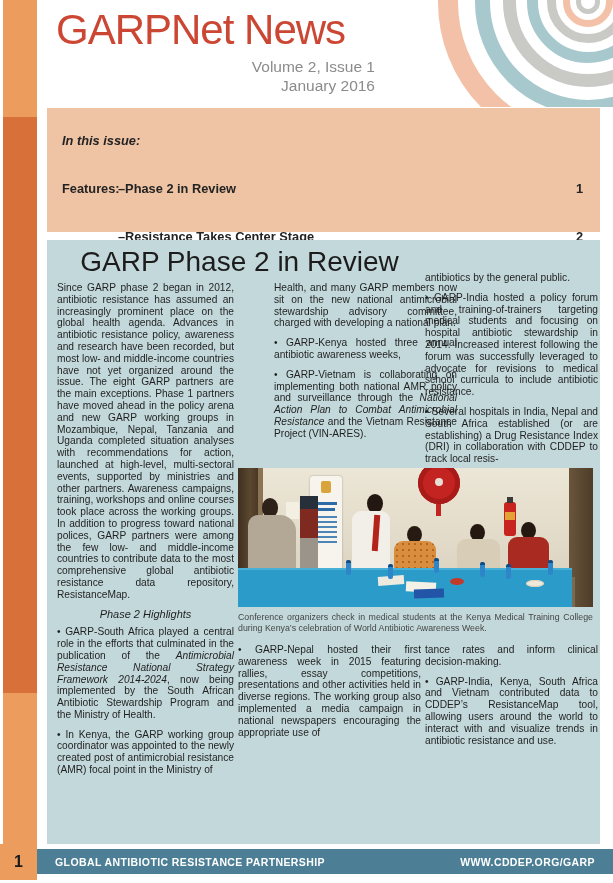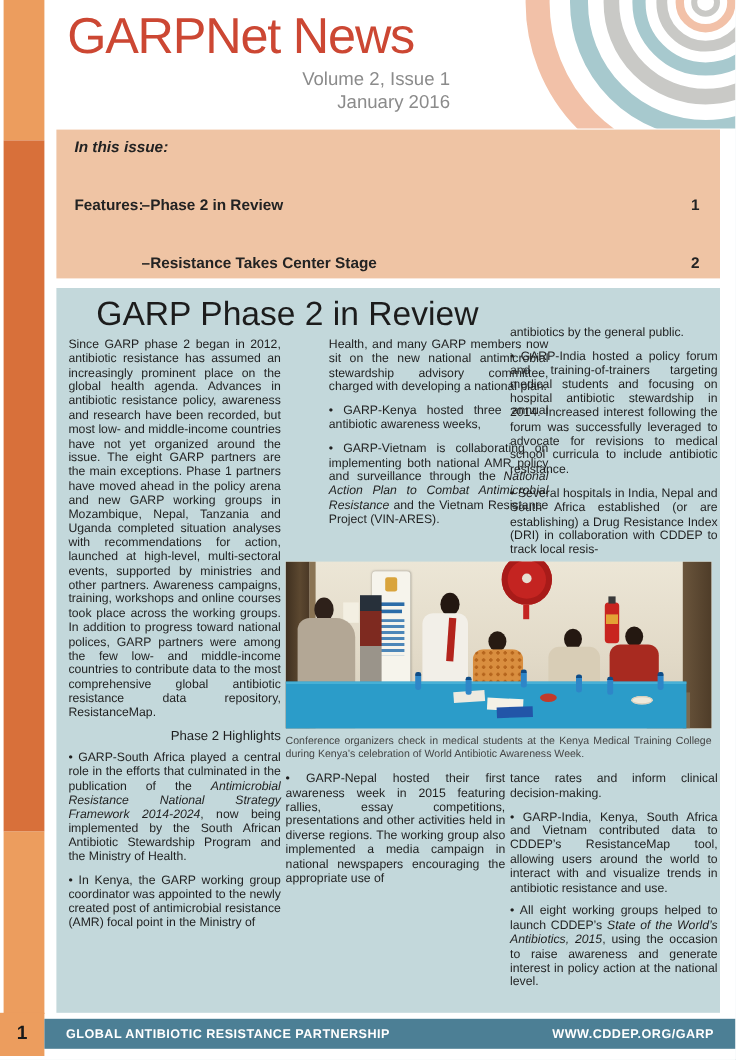--- a/index.html
+++ b/index.html
@@ -24,35 +24,35 @@
   .r1{width:300px;height:300px;left:15px;top:-148px;border-width:20px;border-color:#F2C1A8;}
   .r2{width:226px;height:226px;left:52px;top:-111px;border-width:15px;border-color:#A7C9CE;}
   .r3{width:170px;height:170px;left:80px;top:-83px;border-width:13px;border-color:#C9C9C6;}
   .r4{width:122px;height:122px;left:104px;top:-59px;border-width:11px;border-color:#A7C9CE;}
   .r5{width:82px;height:82px;left:124px;top:-39px;border-width:9px;border-color:#C9C9C6;}
   .r6{width:50px;height:50px;left:140px;top:-23px;border-width:7px;border-color:#F2C1A8;}
   .r7{width:24px;height:24px;left:153px;top:-10px;border-width:5px;border-color:#C9C9C6;}
 
   
   .toc{position:absolute;left:47px;top:108px;width:553px;height:124px;background:#EFC4A4;
-       box-sizing:border-box;padding:7px 15px;color:#232323;font-weight:bold;font-size:12.8px;}
+       box-sizing:border-box;padding:25px 15px;color:#232323;font-weight:bold;font-size:12.8px;}
   .toc-heading{font-style:italic;line-height:16px;}
   .toc-row{display:flex;line-height:15.5px;margin-top:32px;}
   .toc-label{width:56px;flex:none;}
   .toc-item{flex:1;}
   .toc-page{flex:none;padding-right:2px;}
 
   
   .content{position:absolute;left:47px;top:240px;width:553px;height:604px;background:#C3D8DB;overflow:hidden;}
   .article-title{position:absolute;left:10px;top:6px;width:365px;margin:0;text-align:center;
                  font-size:28px;font-weight:400;color:#1c1c1c;}
   .col{position:absolute;font-size:10.2px;line-height:11.8px;text-align:justify;color:#1f1f1f;}
   .col p{margin:0 0 8px 0;}
   .col p:last-child{margin-bottom:0;}
-  .hl-heading{font-size:11px;margin:2px 0 6px 0 !important;text-align:right;}
+  .hl-heading{font-style:italic;font-size:11px;margin:2px 0 6px 0 !important;text-align:center;}
   .it{font-style:italic;}
   .col1{left:10px;top:42px;width:177px;}
   .col2t{left:191px;top:42px;width:183px;margin-left:36px;}
   .col3t{left:378px;top:32px;width:173px;}
   .col2b{left:191px;top:404px;width:183px;}
   .col3b{left:378px;top:404px;width:173px;}
   .caption{position:absolute;left:191px;top:372px;width:355px;font-size:8.8px;line-height:11px;
            color:#454545;text-align:justify;}
 
   
@@ -236,21 +236,20 @@
 
     <div class="caption">Conference organizers check in medical students at the Kenya Medical Training College during Kenya’s celebration of World Antibiotic Awareness Week.</div>
 
     <div class="col col2b">
       <p>•  GARP-Nepal hosted their first awareness week in 2015 featuring rallies, essay competitions, presentations and other activities held in diverse regions. The working group also implemented a media campaign in national newspapers encouraging the appropriate use of</p>
     </div>
 
     <div class="col col3b">
       <p>tance rates and inform clinical decision-making.</p>
       <p>•  GARP-India, Kenya, South Africa and Vietnam contributed data to CDDEP’s ResistanceMap tool, allowing users around the world to interact with and visualize trends in antibiotic resistance and use.</p>
-      <p><span>•  All eight working groups helped to launch CDDEP’s </span><span class="it">State of the World’s Antibiotics, 2015</span><span>, using the occasion to raise awareness and generate interest in policy action at the national level.</span></p>
     </div>
   </div>
 
   <div class="page-num">1</div>
   <div class="footer-bar">
     <span>GLOBAL ANTIBIOTIC RESISTANCE PARTNERSHIP</span>
     <span>WWW.CDDEP.ORG/GARP</span>
   </div>
 
 </div>

